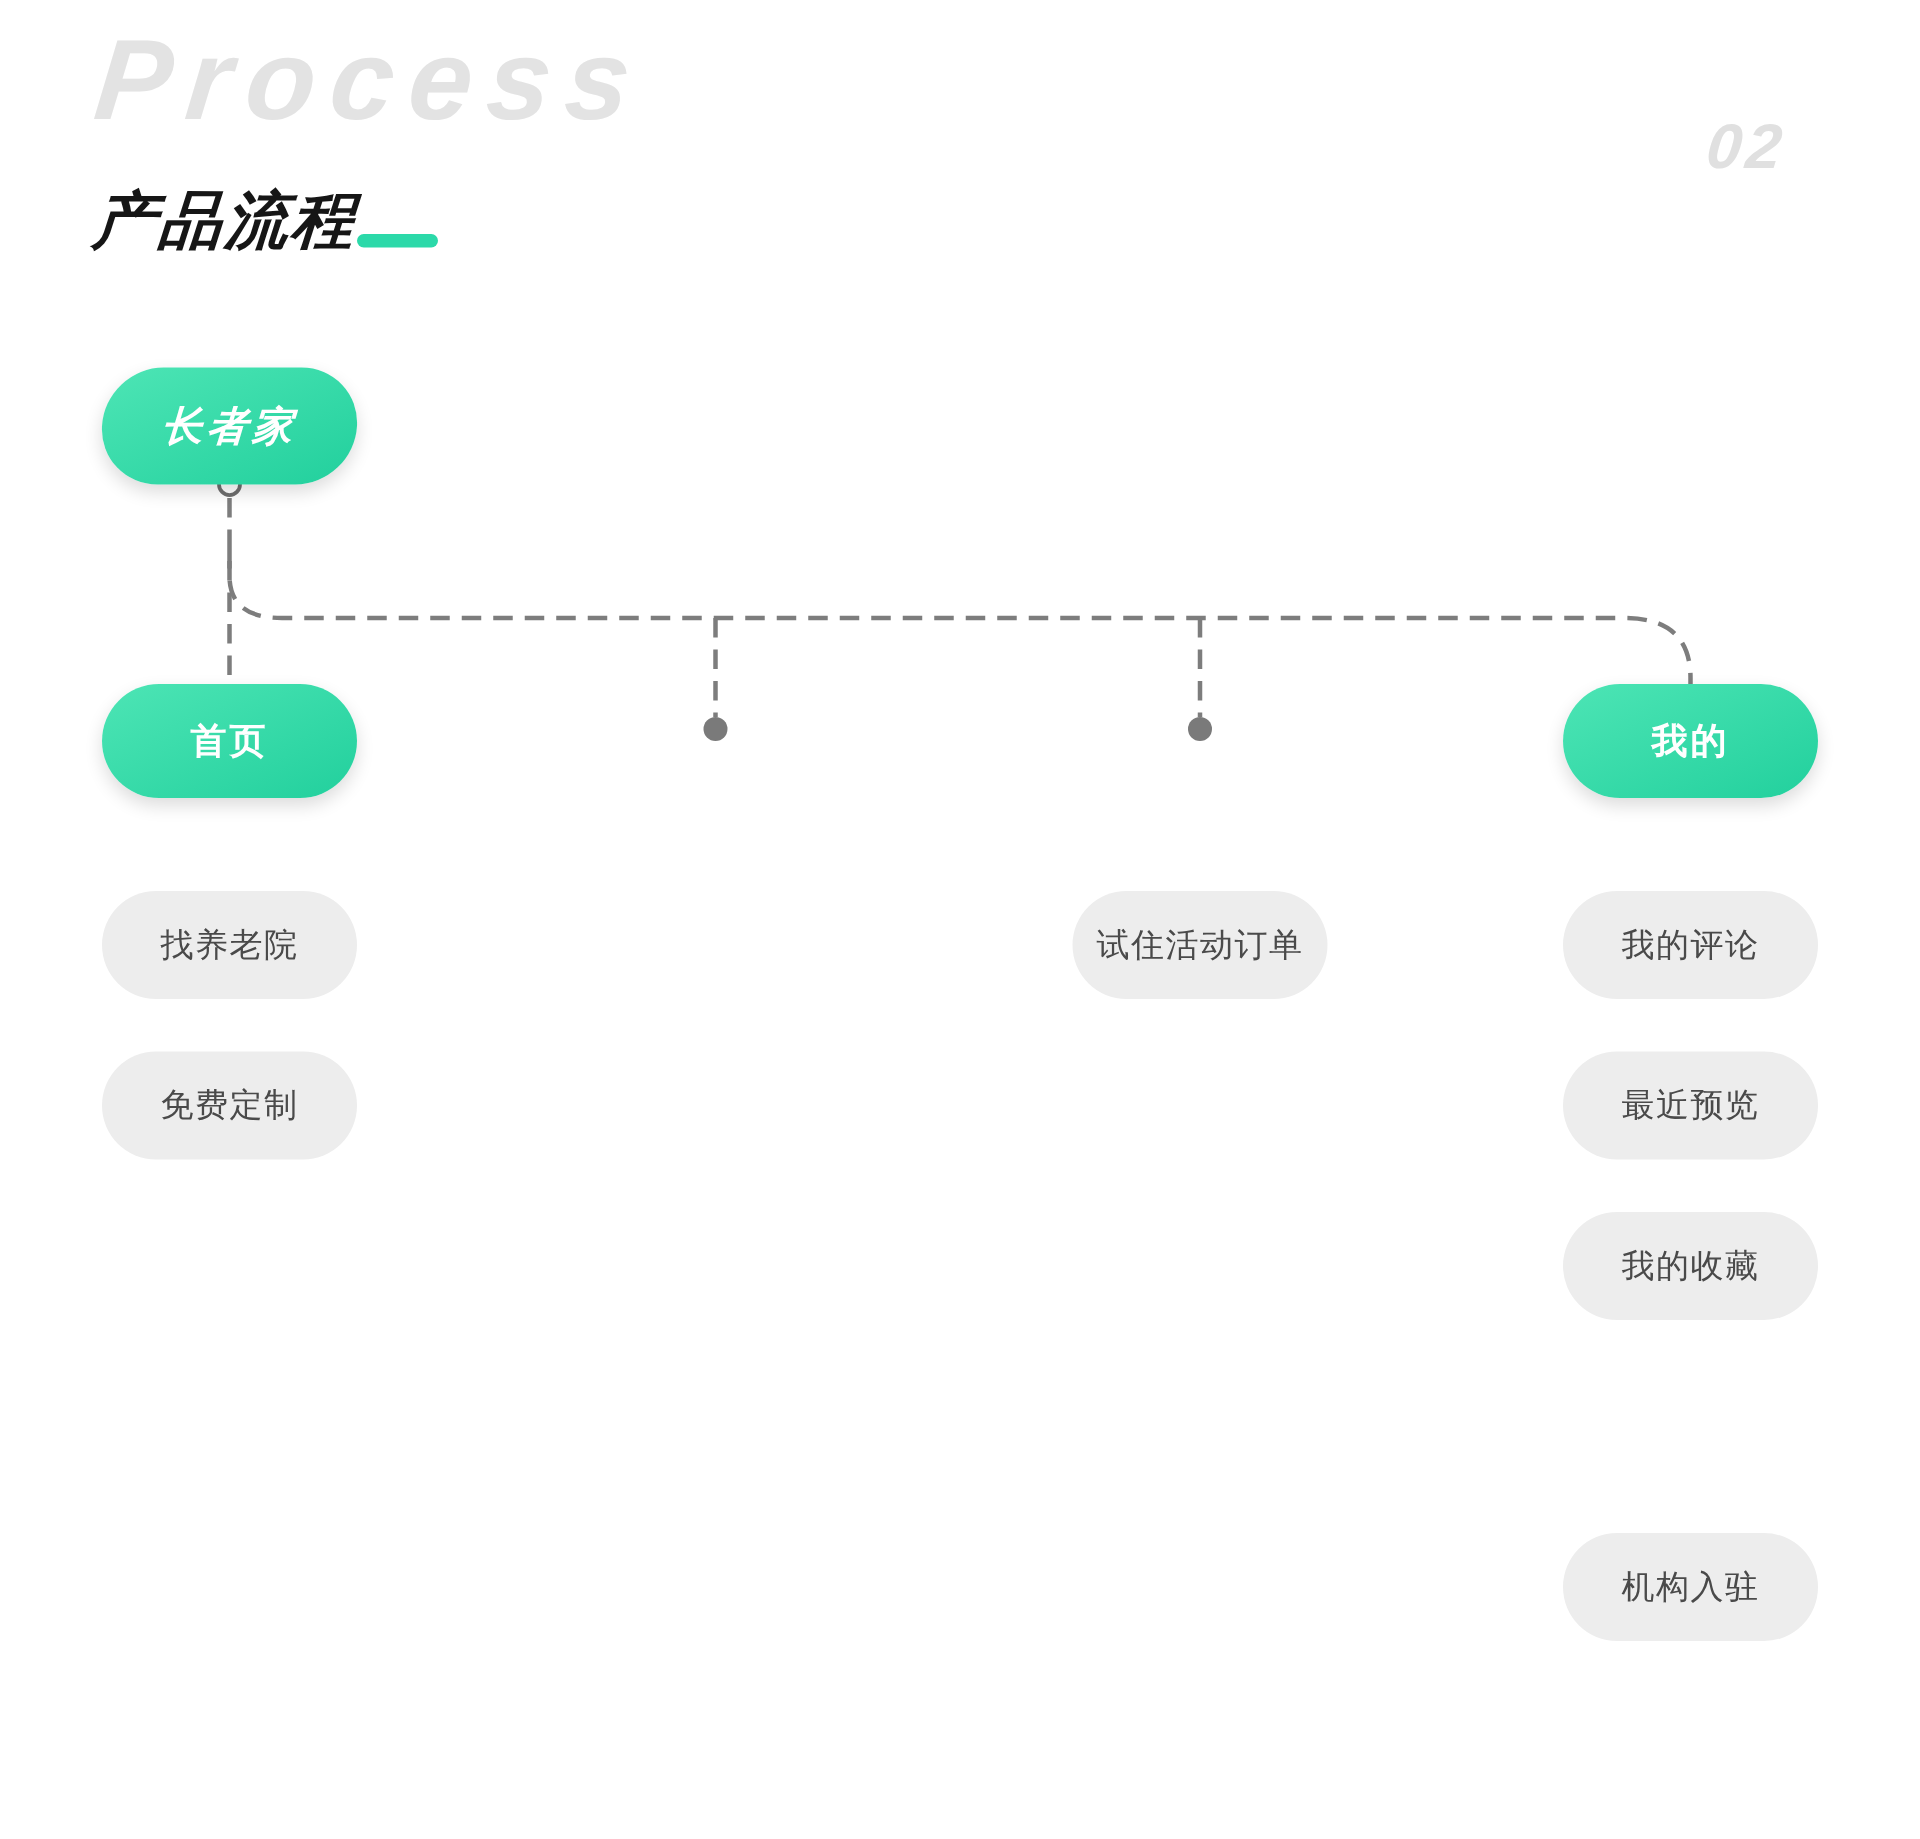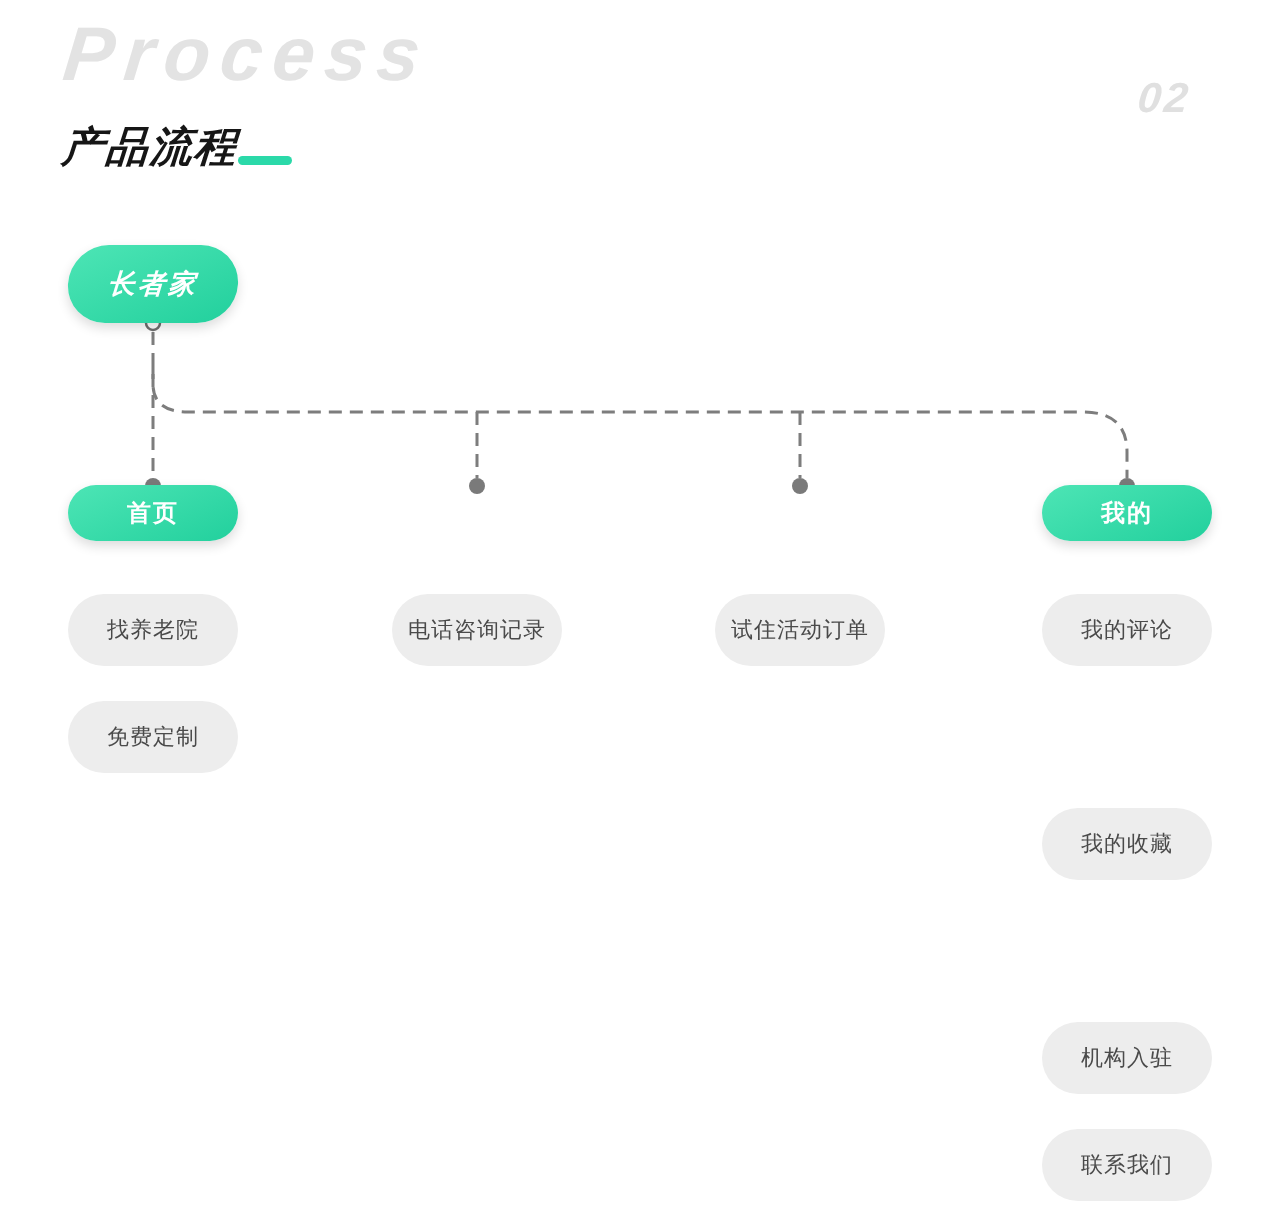--- a/index.html
+++ b/index.html
@@ -43,21 +43,21 @@
     background:linear-gradient(155deg,#4de5b5 0%,#22d09d 100%);
     color:#ffffff;
     box-shadow:0 5px 12px rgba(0,0,0,0.14);
   }
   .gray{background:#ededed;color:#4a4a4a;}
   .root{
     left:68px;top:245px;height:78px;
     font-size:27px;font-weight:700;font-style:italic;letter-spacing:3px;
     transform:skewX(-3deg);
   }
-  .branch{top:485px;height:56px;font-size:24px;font-weight:700;letter-spacing:2px;}
+  .branch{top:456px;height:76px;font-size:24px;font-weight:700;letter-spacing:2px;}
   .child{height:72px;font-size:22px;font-weight:400;letter-spacing:1px;}
   .x1{left:68px}.x2{left:392px}.x3{left:715px}.x4{left:1042px}
   .r1{top:594px}.r2{top:701px}.r3{top:808px}
   .r4{top:915px}.r5{top:1022px}.r6{top:1129px}
 </style>
 </head>
 <body>
 
 <div class="page">
 
@@ -81,22 +81,21 @@
   </svg>
 
   <div class="pill green root">长者家</div>
 
   <div class="pill green branch x1">首页</div>
   <div class="pill gray child x1 r1">找养老院</div>
 
   <div class="pill green branch x4">我的</div>
   <div class="pill gray child x1 r2">免费定制</div>
 
-  <div class="pill gray child x2 r1">电话咨询记录</div>
 
   <div class="pill gray child x3 r1">试住活动订单</div>
 
   <div class="pill gray child x4 r1">我的评论</div>
+  <div class="pill gray child x4 r2">最近预览</div>
   <div class="pill gray child x4 r3">我的收藏</div>
   <div class="pill gray child x4 r5">机构入驻</div>
-  <div class="pill gray child x4 r6">联系我们</div>
 
 </div>
 
 </body></html>

